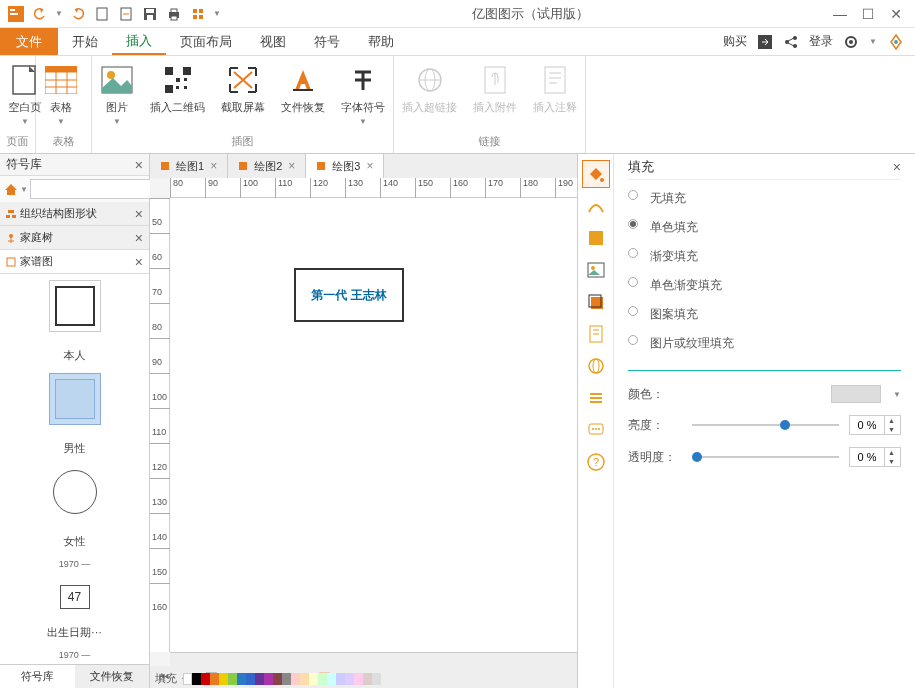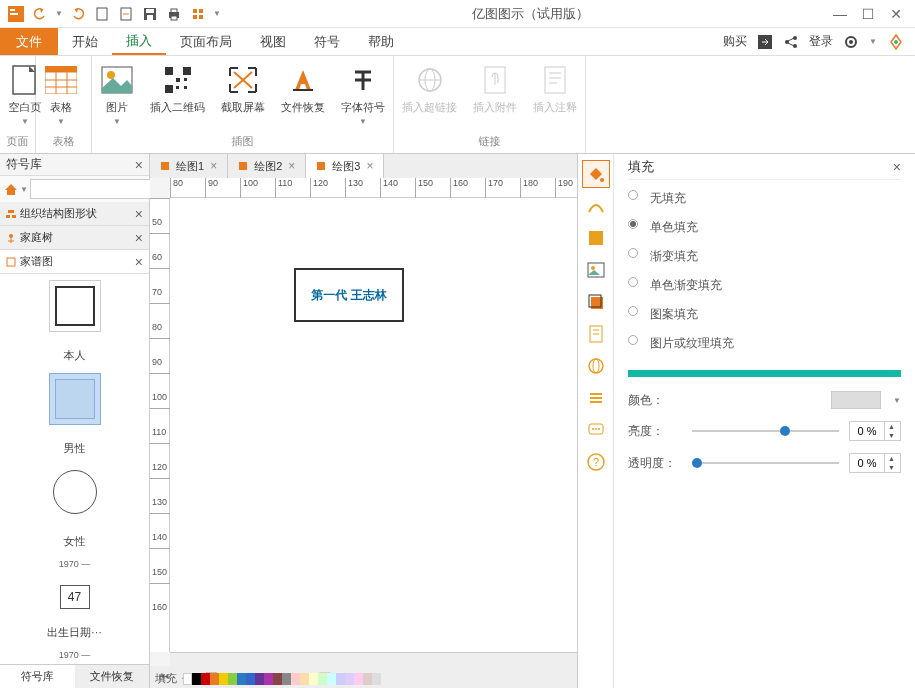--- a/index.html
+++ b/index.html
@@ -588,21 +588,21 @@
           </div>
         <div class="fill-opt">
             <div class="radio-dot"></div>
             <span>图案填充</span>
           </div>
         <div class="fill-opt">
             <div class="radio-dot"></div>
             <span>图片或纹理填充</span>
           </div>
       </div>
-      <div style="border-top:7px solid #14b8a6;margin-top:8px;padding-top:8px;">
+      <div style="border-top:1px solid #14b8a6;margin-top:8px;padding-top:8px;">
         <div class="prop-row">
           <div class="prop-label">颜色：</div>
           <div style="flex:1"></div>
           <div class="color-box"></div>
           <span style="font-size:8px;color:#888;margin-left:2px;">▼</span>
         </div>
         <div class="prop-row">
           <div class="prop-label">亮度：</div>
           <div class="slider-track">
               <div class="slider-thumb" style="left:60%;"></div>

